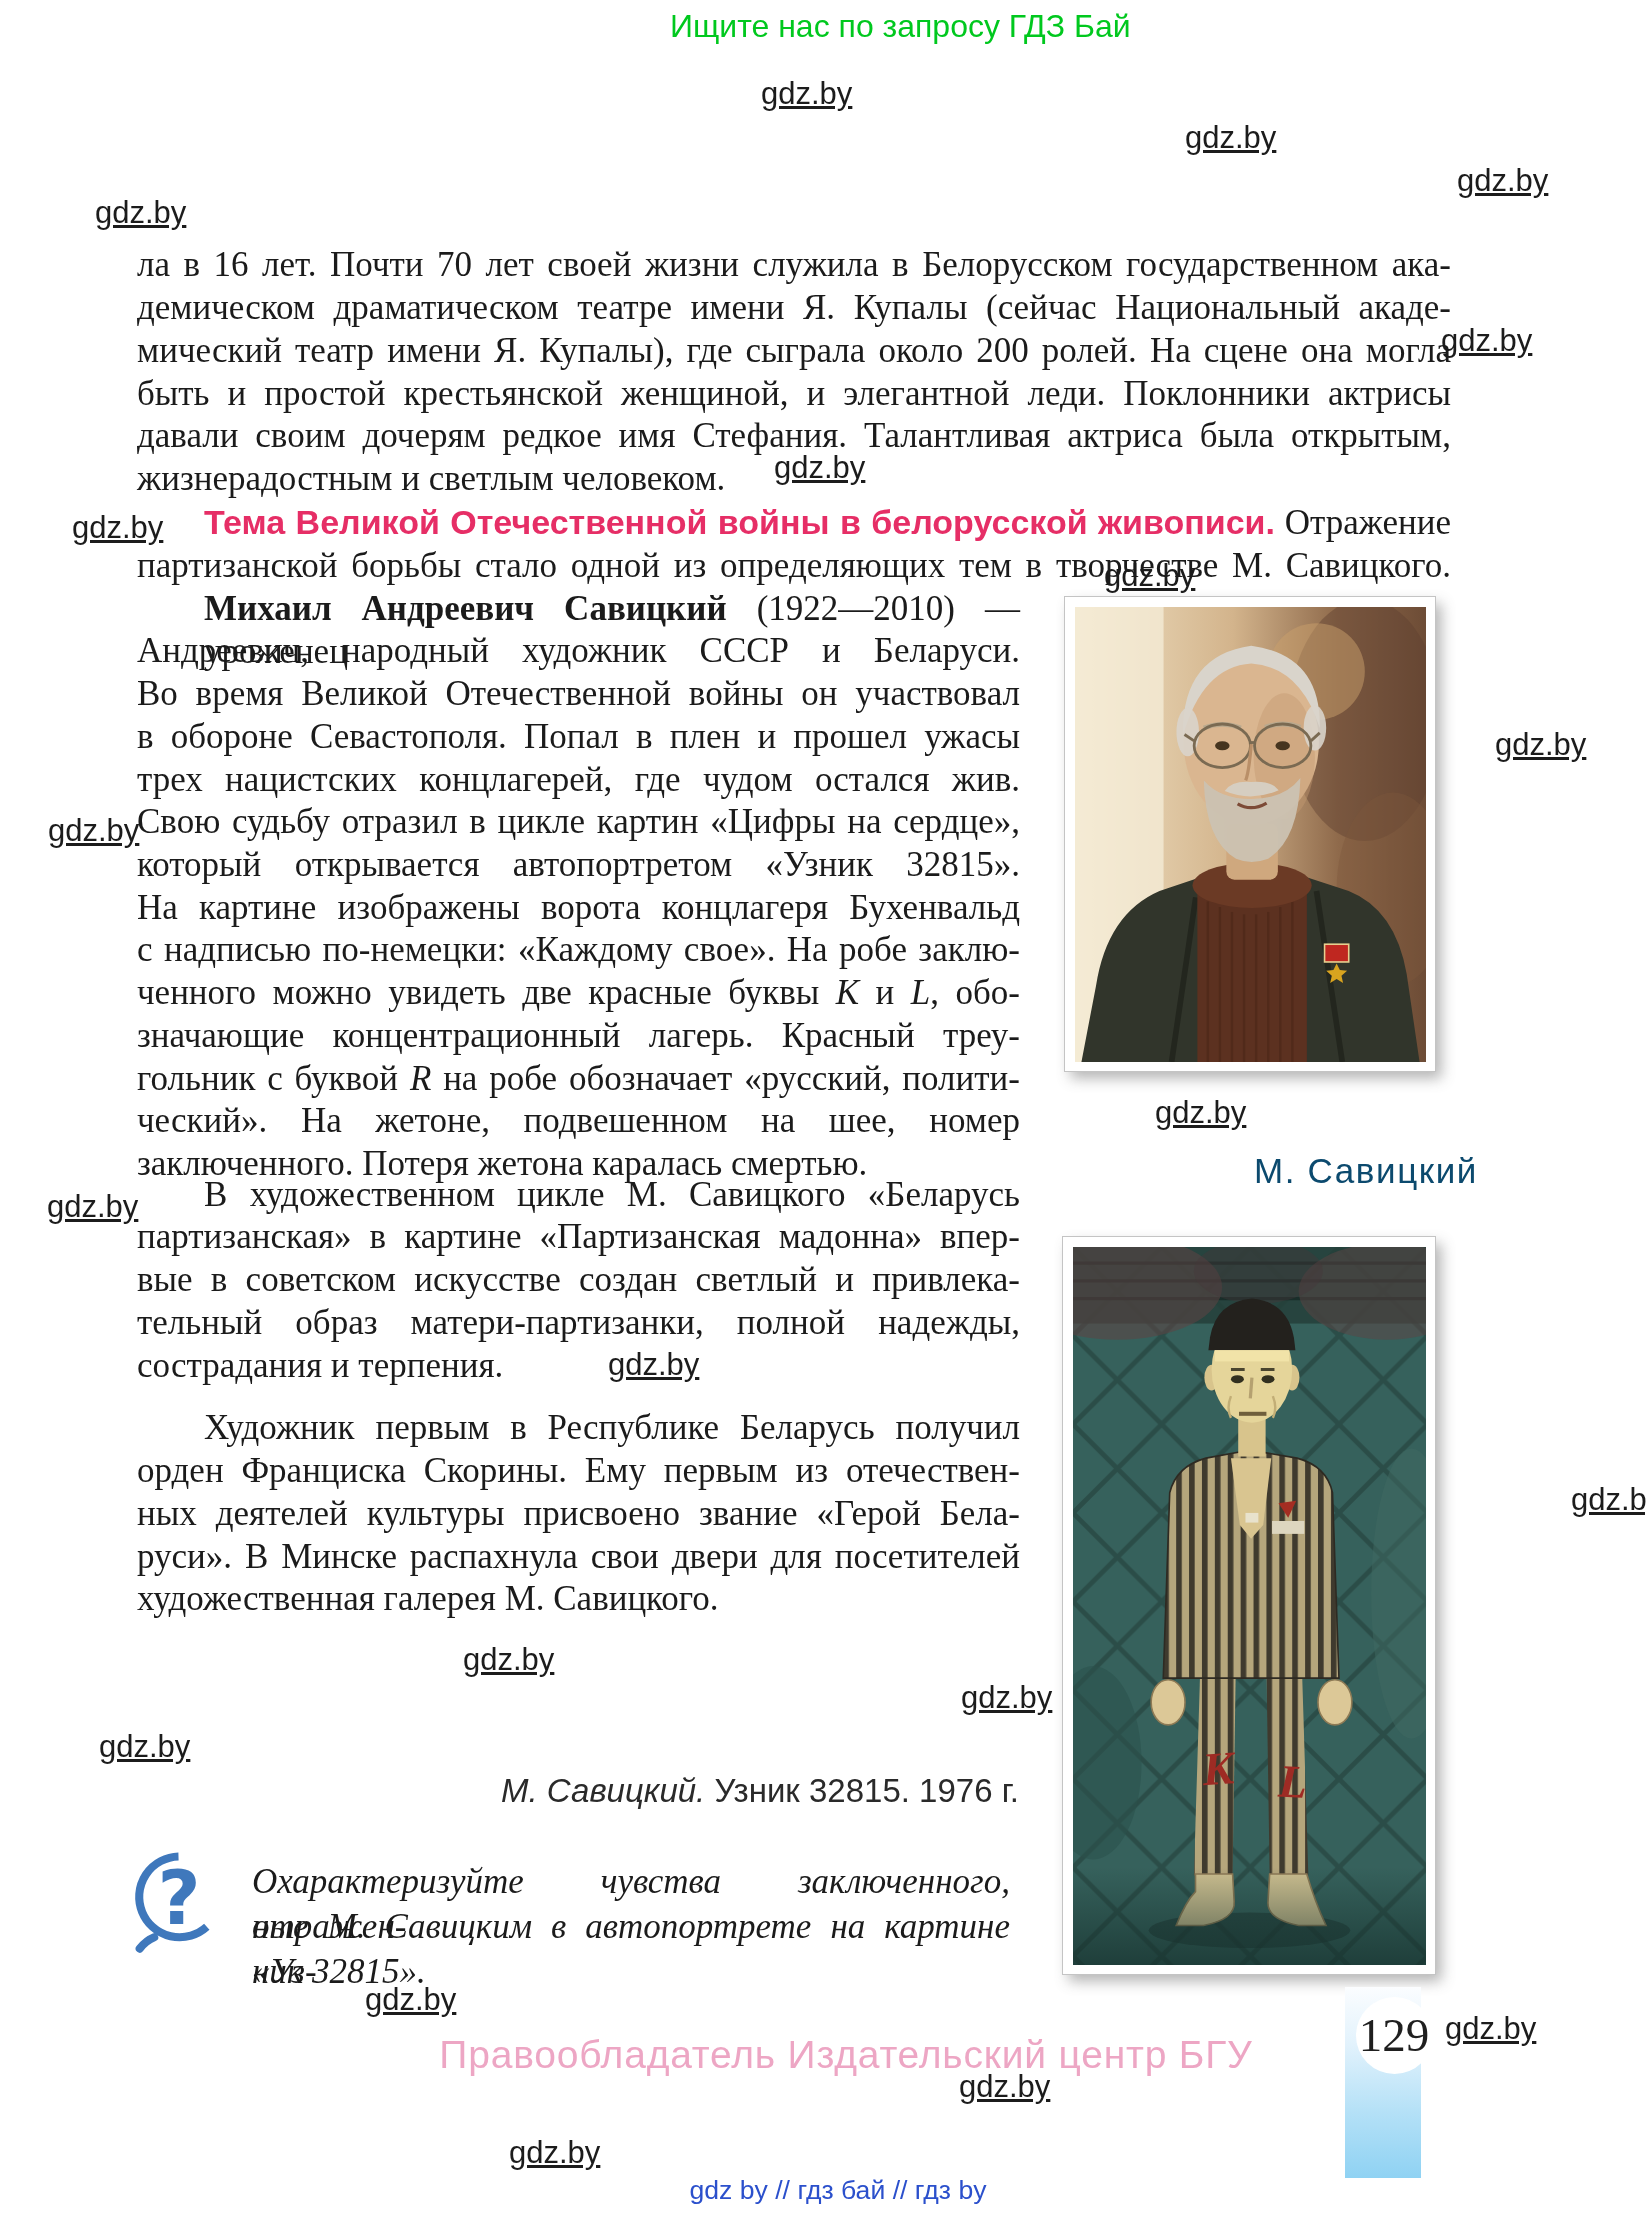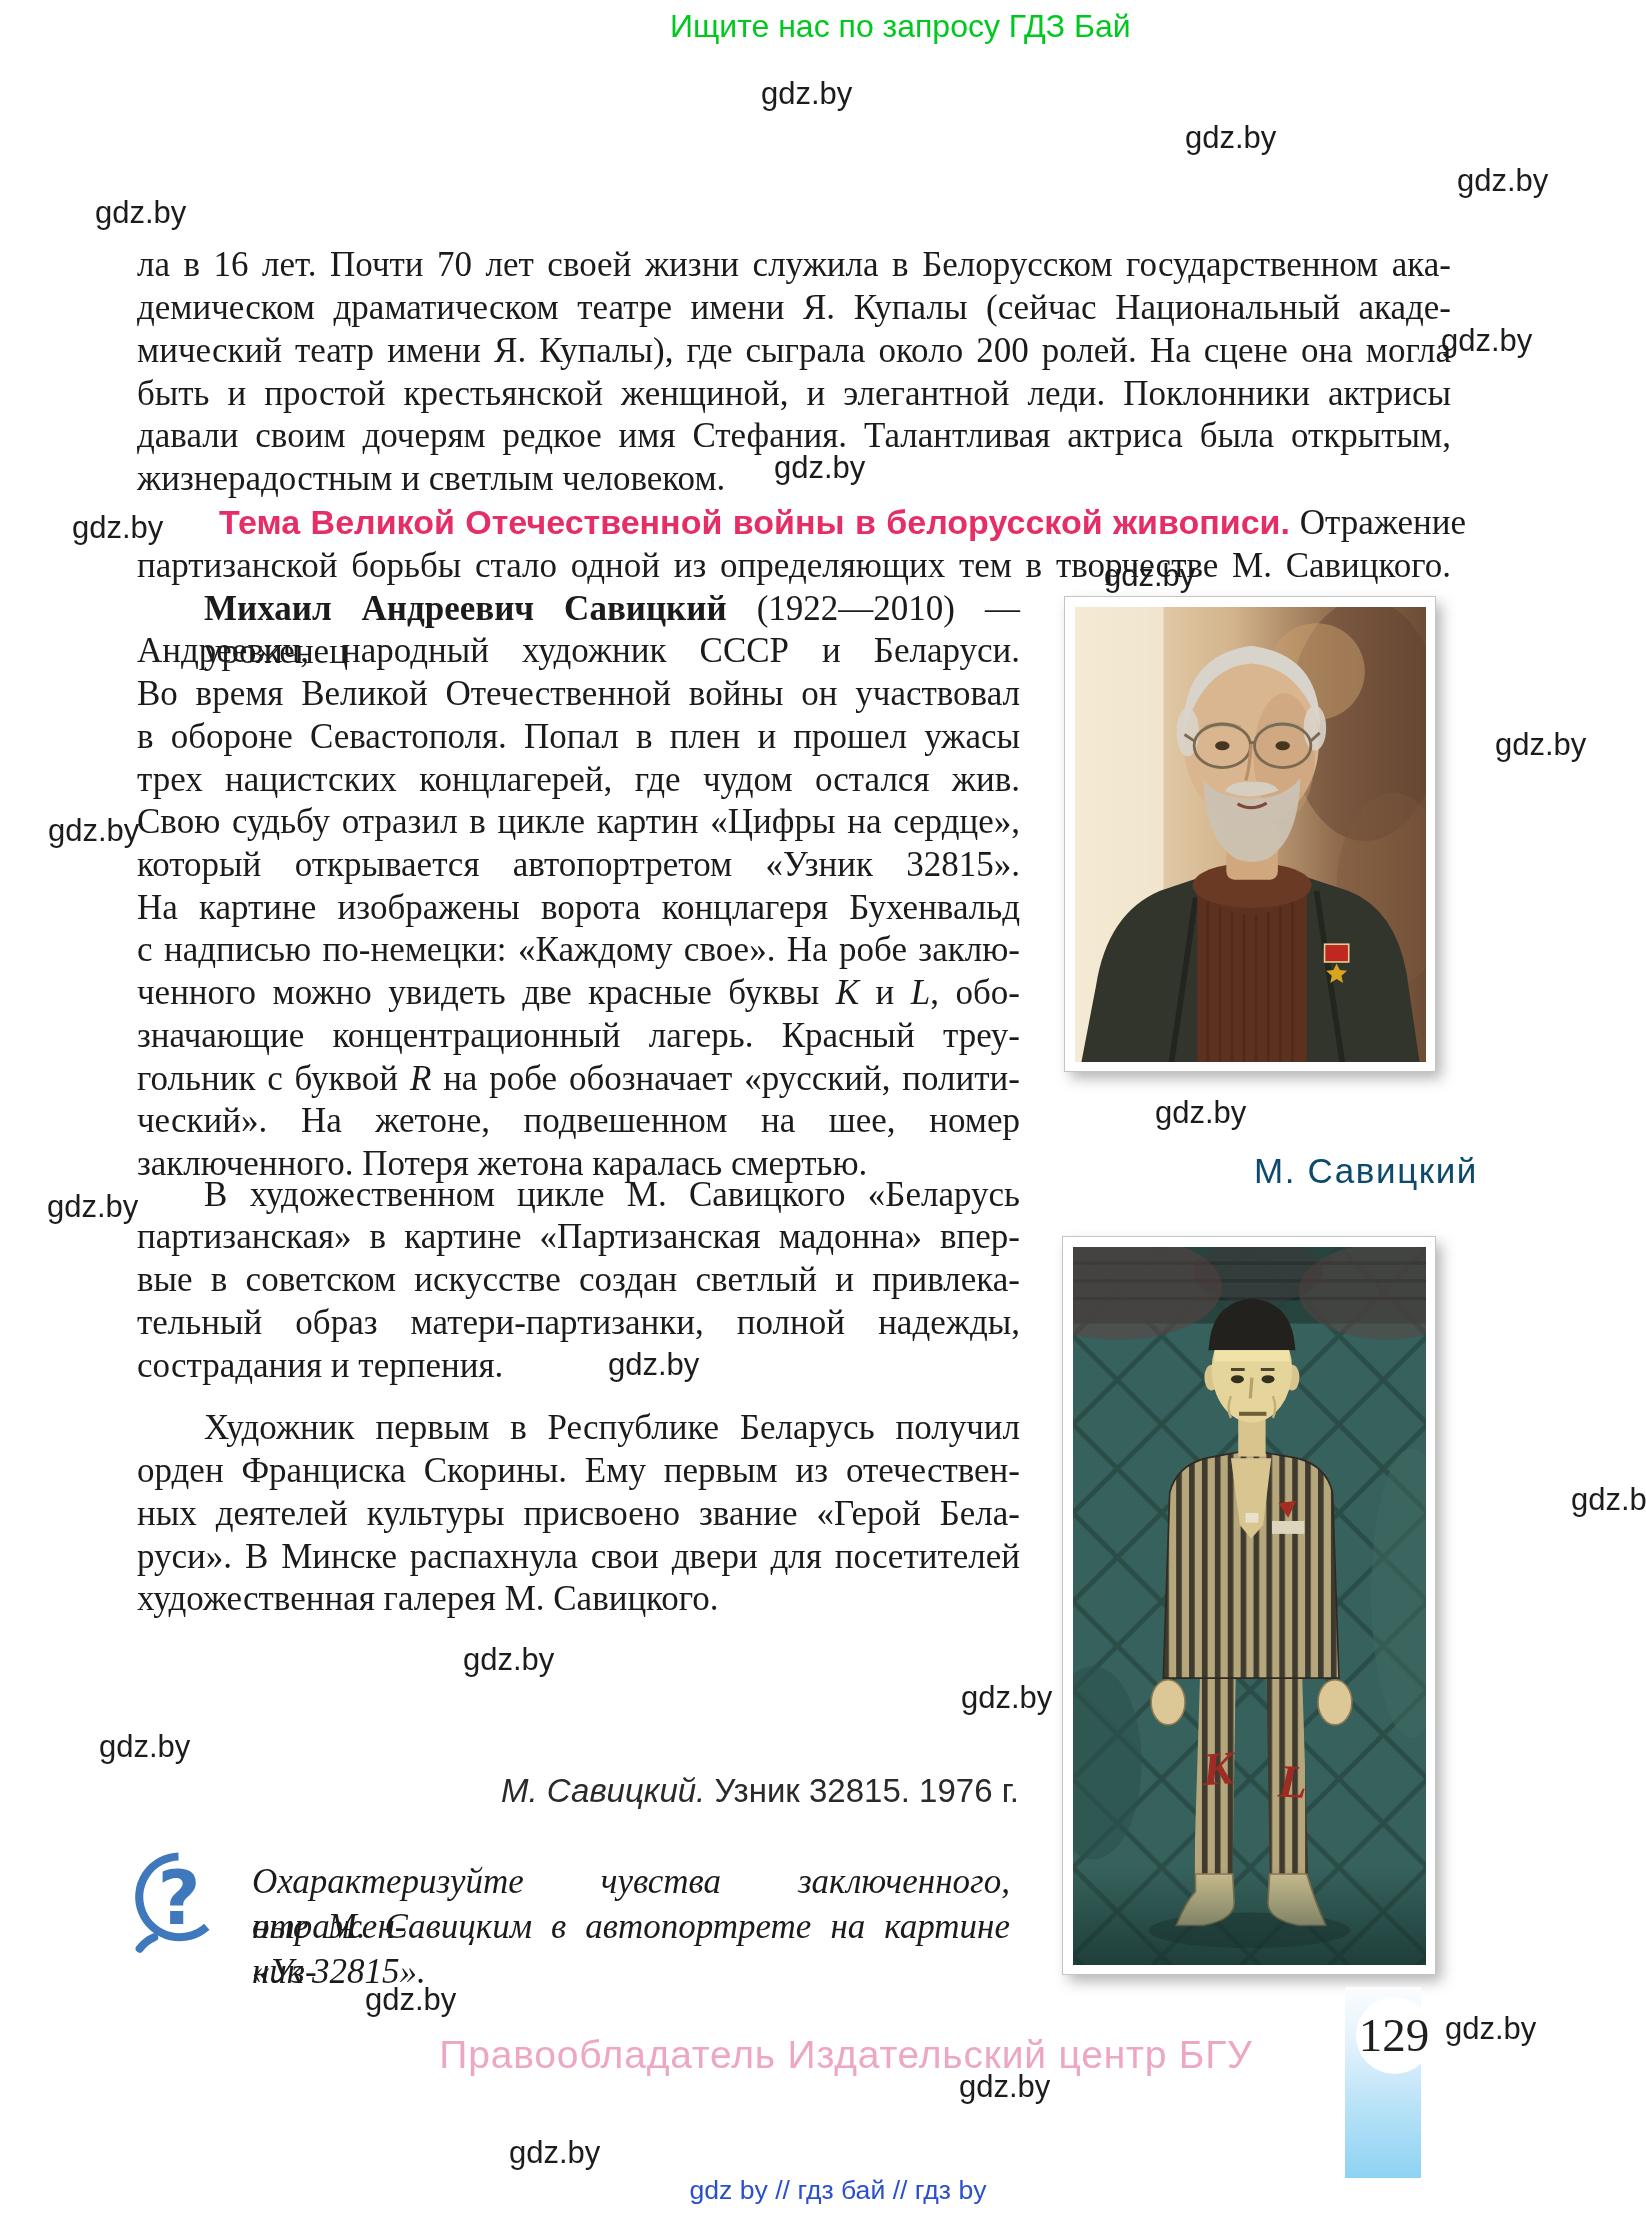--- a/index.html
+++ b/index.html
@@ -3,28 +3,28 @@
 <meta charset="utf-8">
 <style>
   html,body{margin:0;padding:0;background:#fff;}
   .page{position:relative;width:1647px;height:2216px;background:#ffffff;overflow:hidden;
         font-family:"Liberation Serif",serif;color:#1b1b1b;margin-left:16px;}
   
   .ln{position:absolute;font-size:35px;line-height:43px;height:44px;}
   .j{text-align:justify;text-align-last:justify;white-space:normal;}
   .nj{white-space:nowrap;}
   .wide{left:121px;width:1314px;}
-  .wide.ind{left:203px;width:1247px;}
+  .wide.ind{left:188px;width:1247px;}
   .col{left:121px;width:883px;}
   .col.ind{left:188px;width:816px;}
   .qline{position:absolute;left:236px;width:758px;font-style:italic;font-size:35px;line-height:45px;height:45px;}
   b{font-weight:700;}
   .head-pink{font-family:"Liberation Sans",sans-serif;font-weight:700;font-size:34px;color:#e62e66;}
   
-  .w{position:absolute;font:400 31px/34px "Liberation Sans",sans-serif;color:#1c1c1c;white-space:nowrap;}
+  .w{position:absolute;font:400 31px/34px "Liberation Sans",sans-serif;color:#1c1c1c;white-space:nowrap;text-decoration:underline;}
   .promo{position:absolute;left:654px;top:8px;font:400 32px/37px "Liberation Sans",sans-serif;color:#00c81e;white-space:nowrap;}
   
   .frame{position:absolute;background:#fff;border:0.8px solid #c4c4c4;padding:9.7px;
          box-shadow:5.6px 7.3px 13px rgba(90,90,90,.45);}
   .photo{left:1048px;top:596px;width:351px;height:455px;}
   .paint{left:1046px;top:1236px;width:353px;height:718px;}
   .frame svg{display:block;width:100%;height:100%;}
   .cap1{position:absolute;left:1090px;top:1151px;width:372px;text-align:right;
         font:400 35px/40px "Liberation Sans",sans-serif;color:#0c4a6e;letter-spacing:1.6px;}
   .cap2{position:absolute;left:485px;top:1771px;font:400 33px/39px "Liberation Sans",sans-serif;

